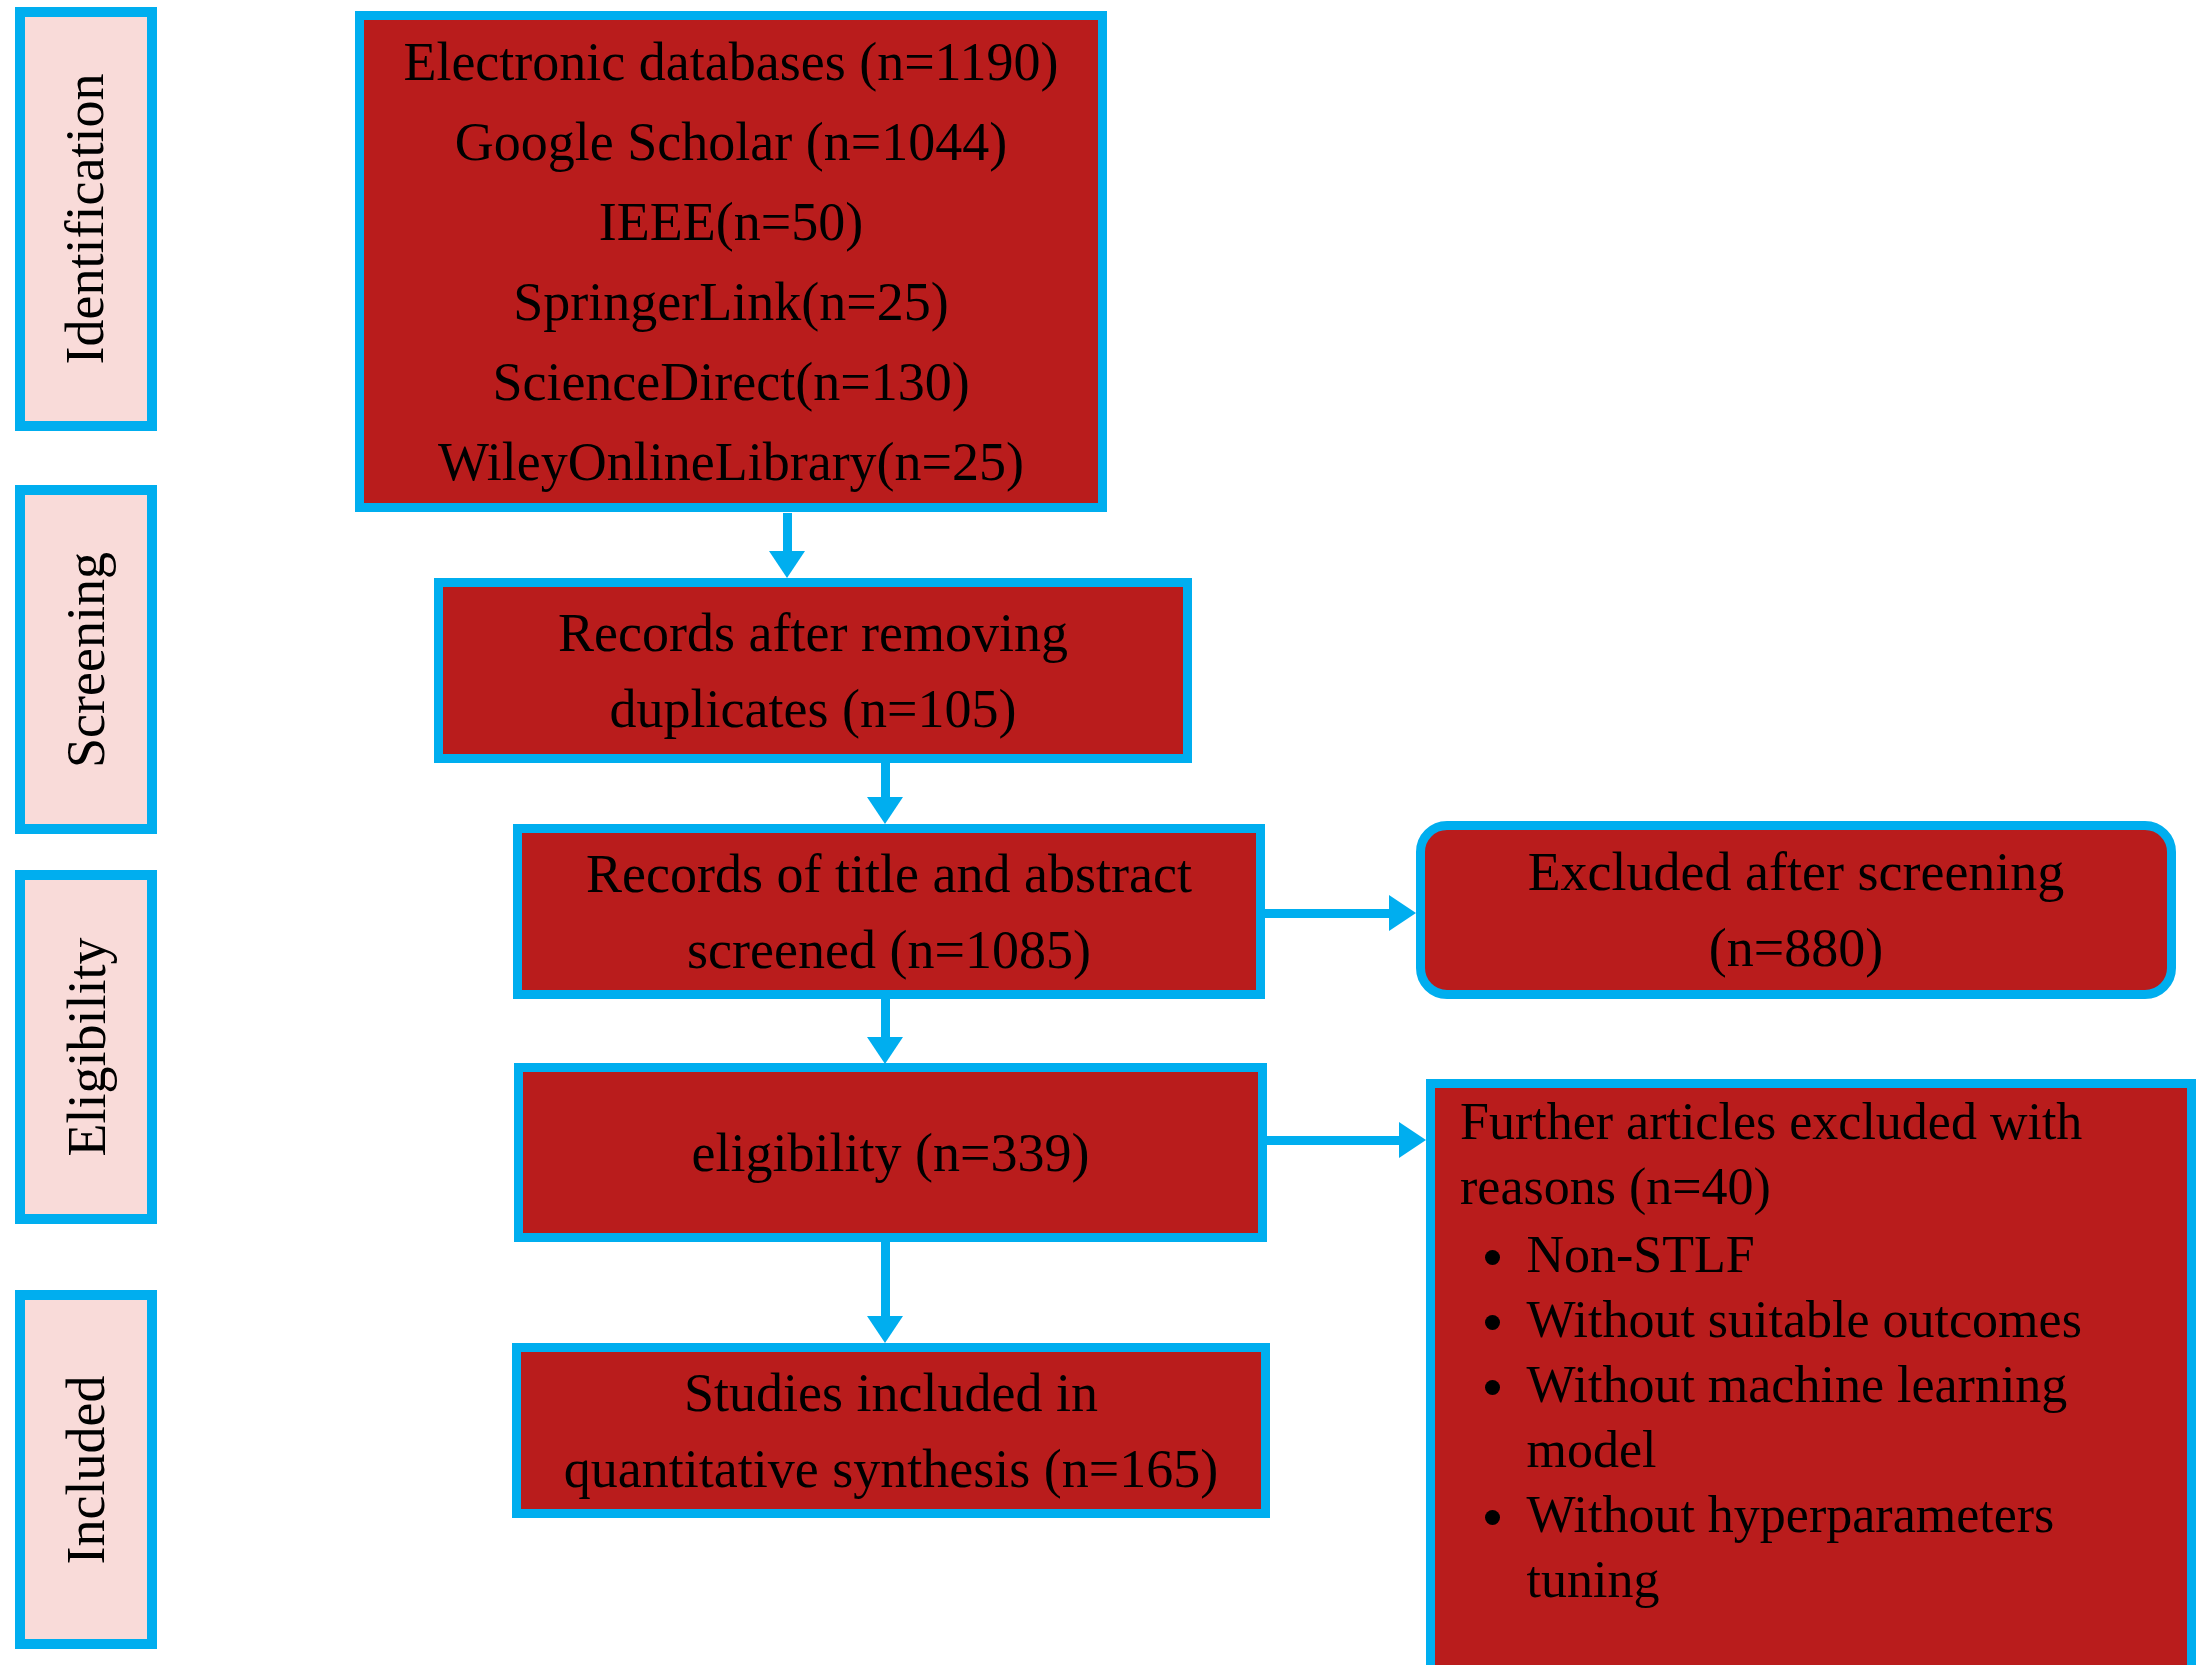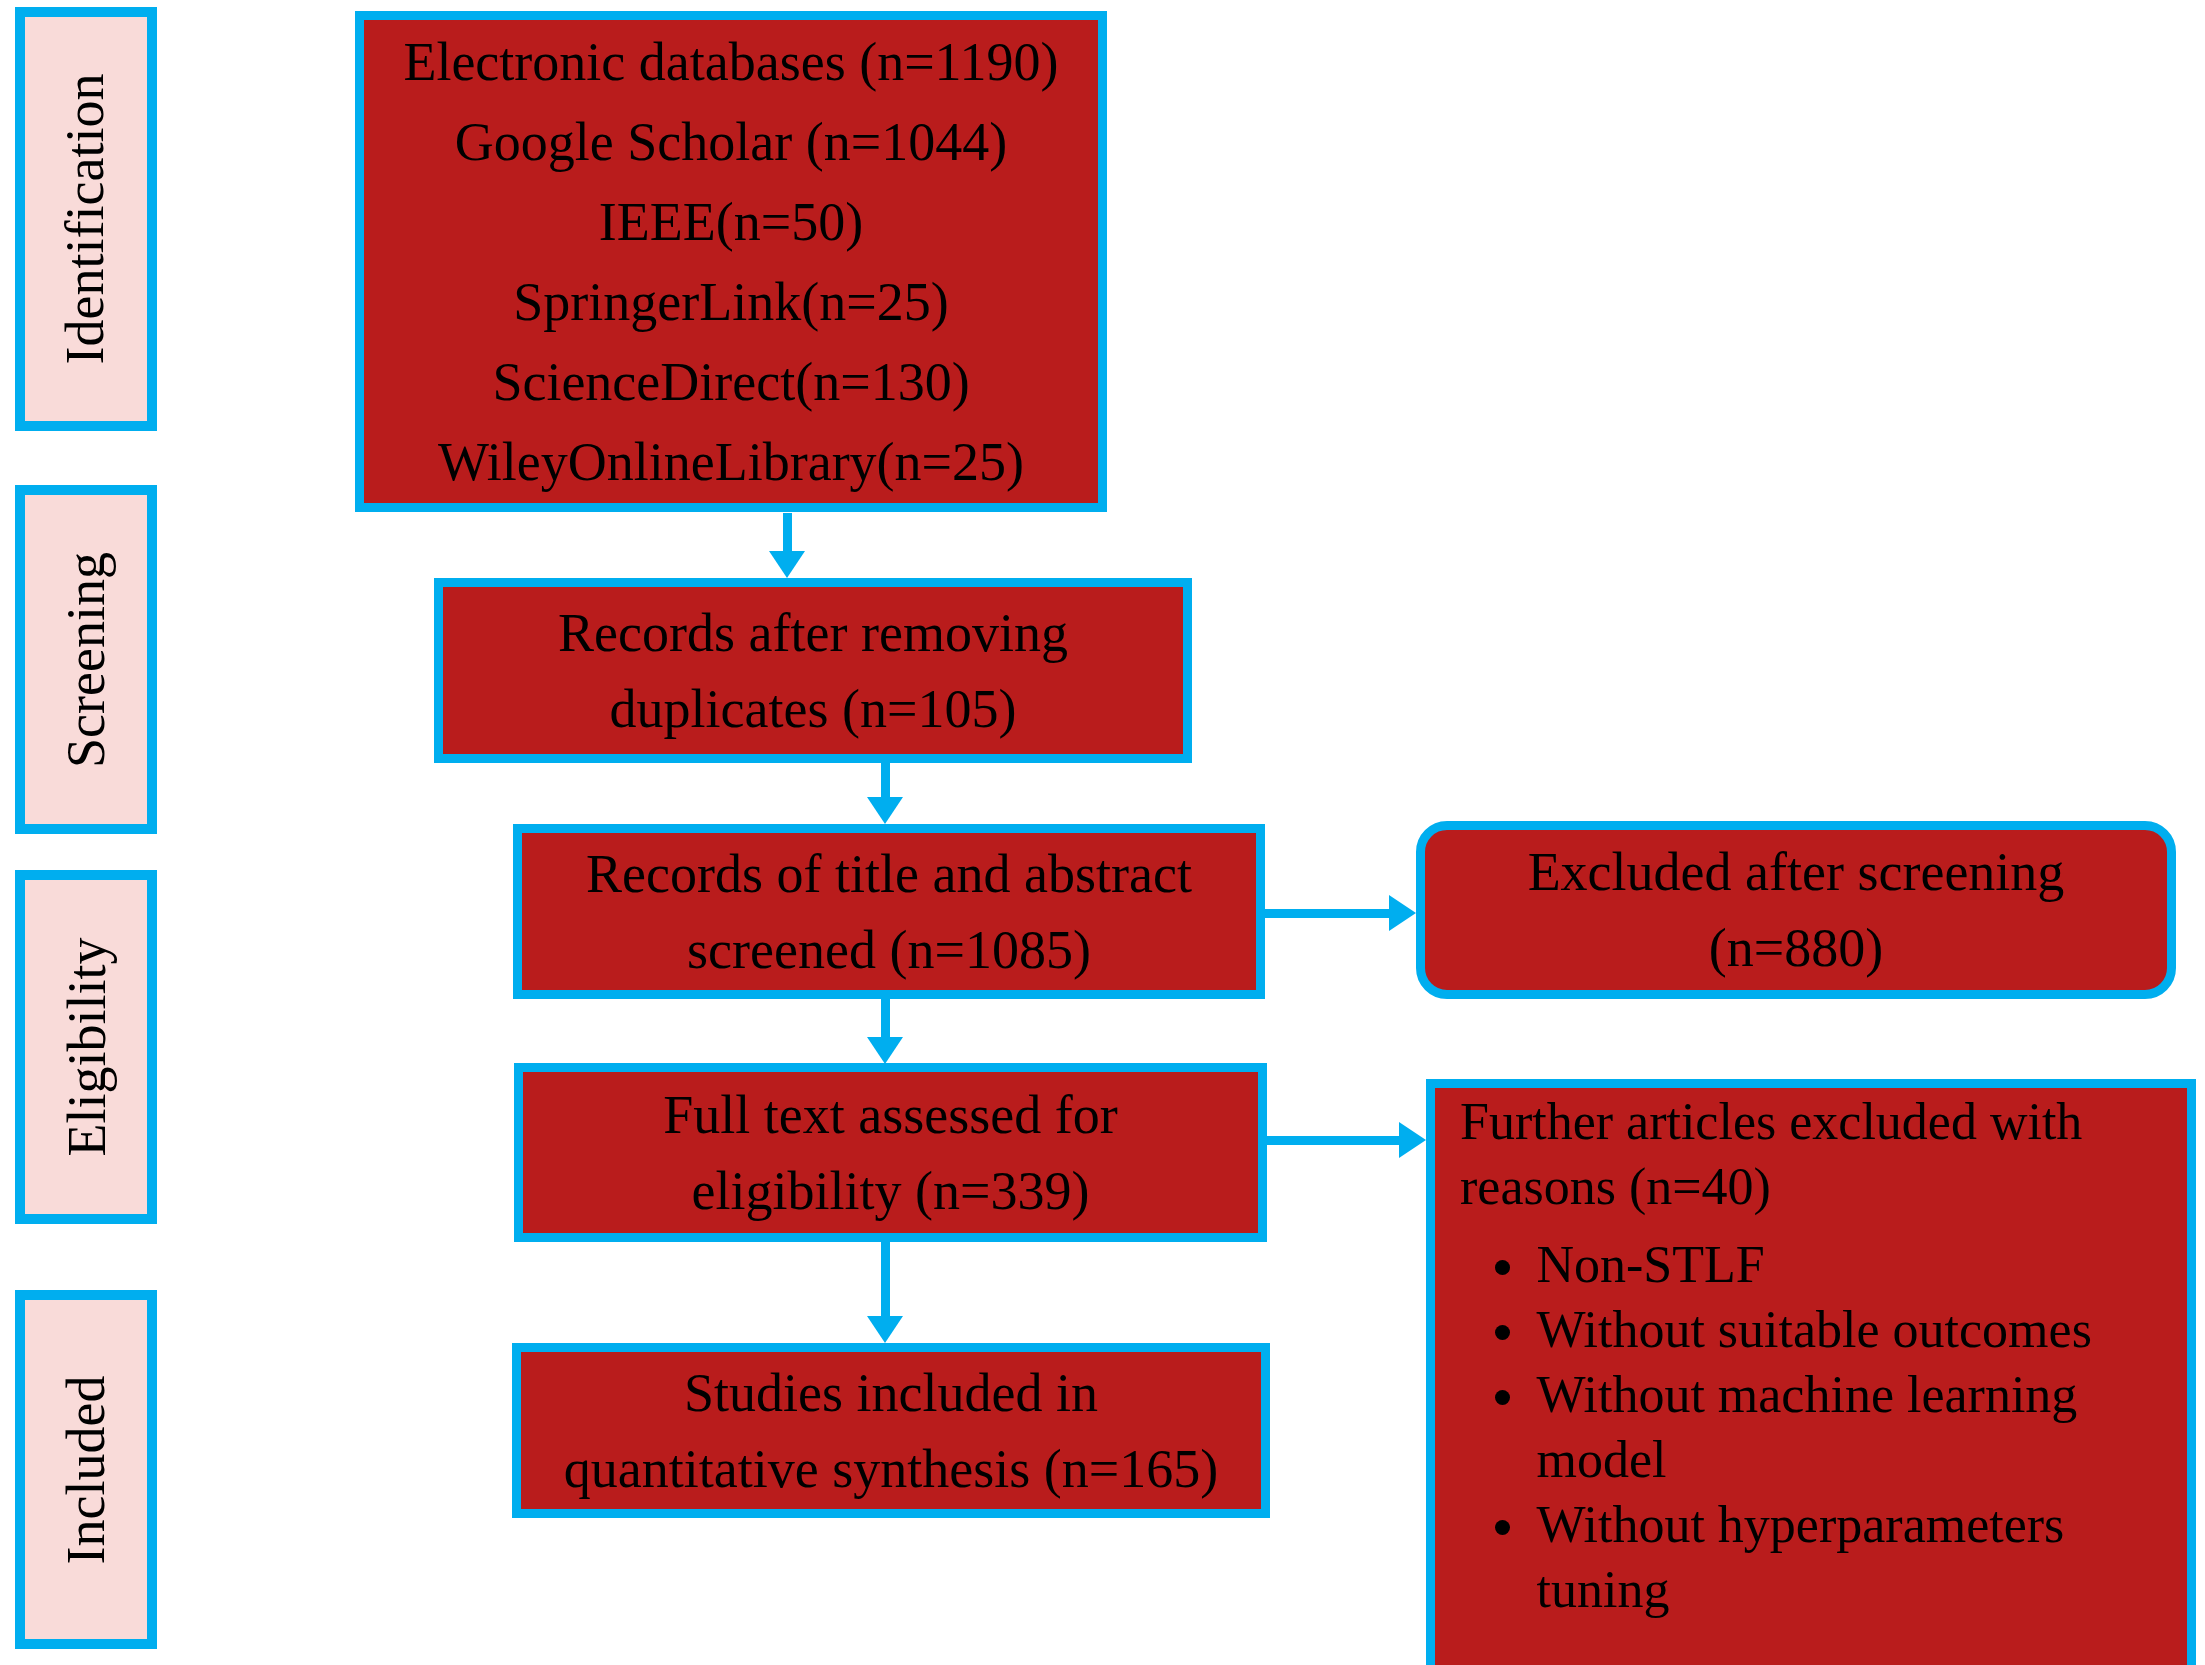--- a/index.html
+++ b/index.html
@@ -53,21 +53,21 @@
 
   #box-excluded-reasons {
     left: 1426px; top: 1079px; width: 770px; height: 635px;
     align-items: flex-start; justify-content: flex-start;
     text-align: left;
     font-size: 52px; line-height: 65px;
     padding: 1.1px 20px 0 25px;
   }
   #box-excluded-reasons .title-line { display: block; white-space: nowrap; }
   #box-excluded-reasons ul {
-    margin: 13px; padding: 0 0 0 59px;
+    margin: 3px; padding: 0 0 0 59px;
     list-style: disc outside;
   }
   #box-excluded-reasons li { padding-left: 4.5px; }
 
   
   .arrow-shaft-v { position: absolute; width: 9px; background: #00AEEF; }
   .arrow-shaft-h { position: absolute; height: 9px; background: #00AEEF; }
   .arrowhead-down {
     position: absolute; width: 0; height: 0;
     border-left: 18px solid transparent;
@@ -136,21 +136,20 @@
     <span class="line">Records of title and abstract</span>
     <span class="line">screened (n=1085)</span>
   </div>
 
   <div class="flow-box" id="box-excluded-screening">
     <span class="line">Excluded after screening</span>
     <span class="line">(n=880)</span>
   </div>
 
   <div class="flow-box" id="box-fulltext">
-    <span class="line">Full text assessed for</span>
     <span class="line">eligibility (n=339)</span>
   </div>
 
   <div class="flow-box" id="box-excluded-reasons">
     <span class="title-line">Further articles excluded with</span>
     <span class="title-line">reasons (n=40)</span>
     <ul>
       <li>Non-STLF</li>
       <li>Without suitable outcomes</li>
       <li>Without machine learning model</li>

